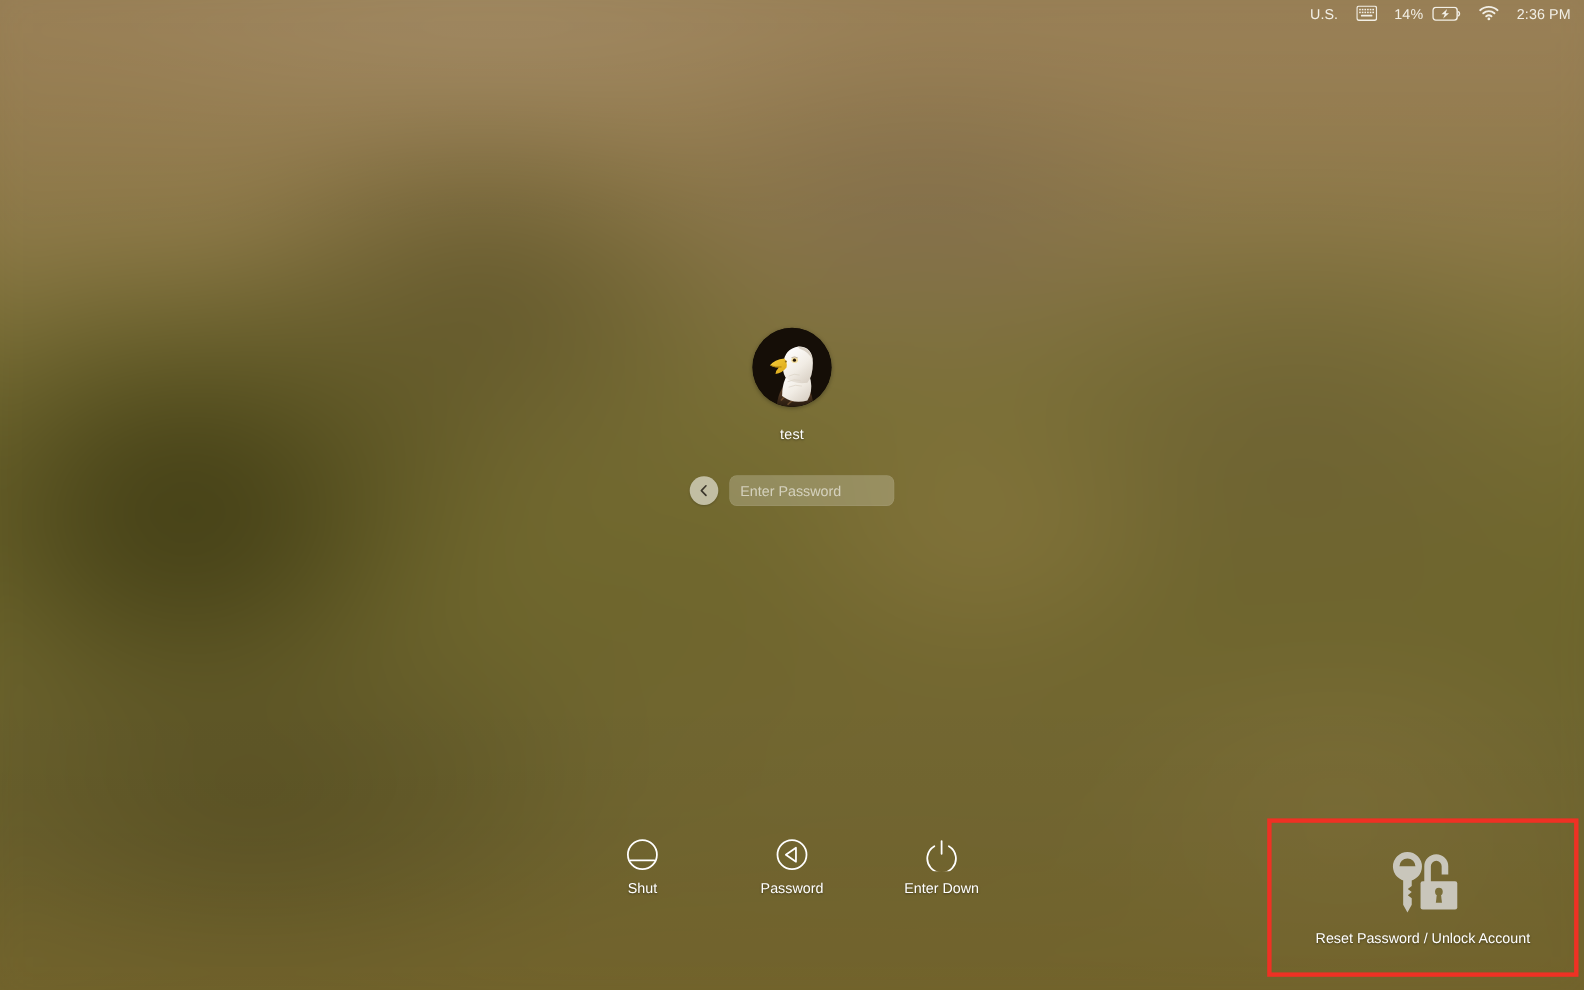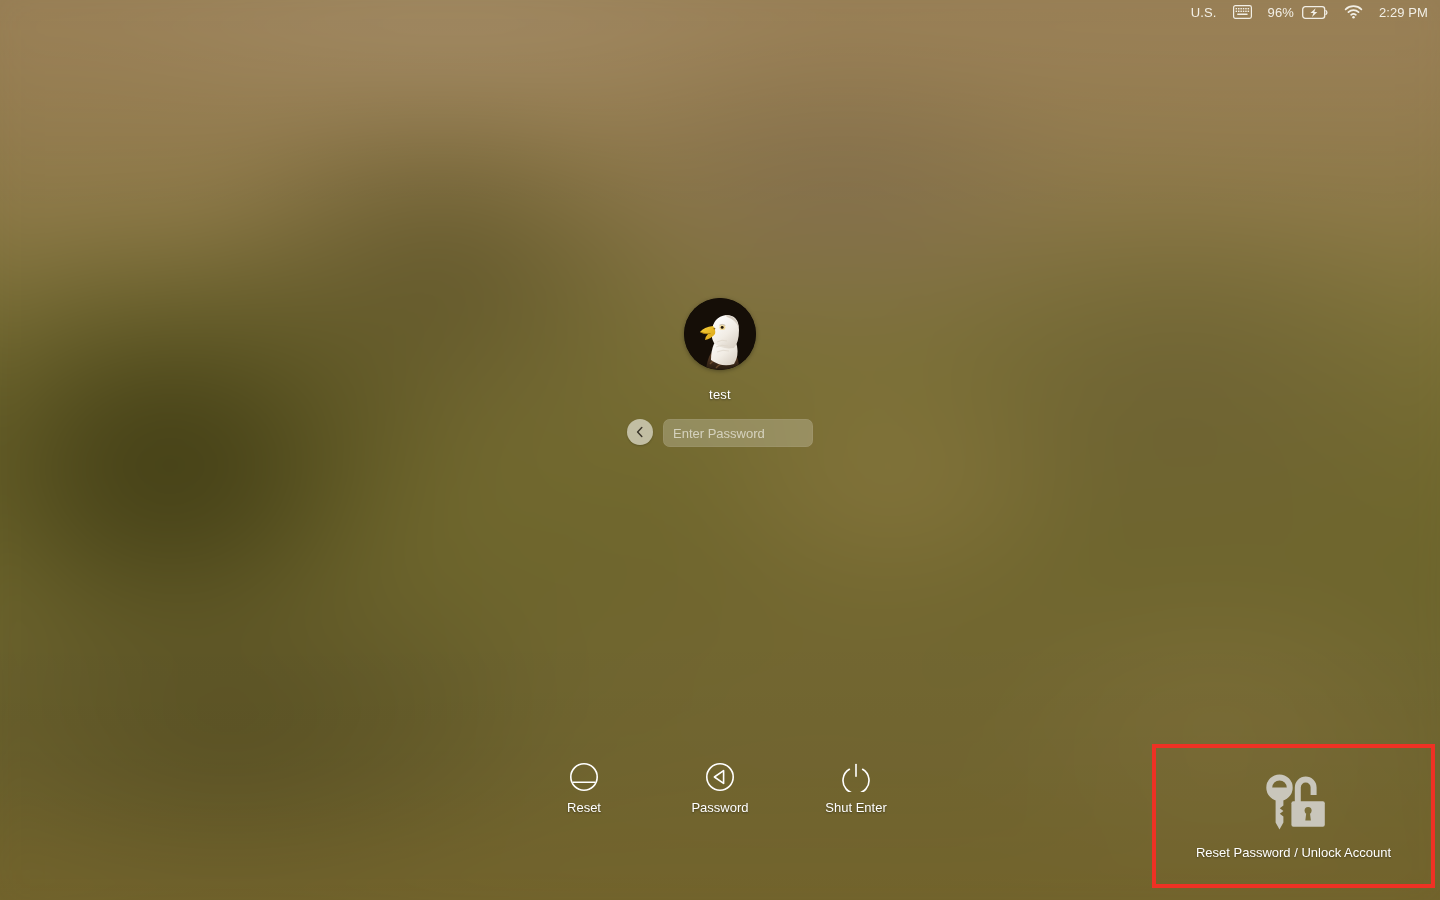--- a/index.html
+++ b/index.html
@@ -79,22 +79,22 @@
   #avatar svg { display:block; width:72px; height:72px; }
 
   #username {
     margin-top:17px;
     font-size:13px; font-weight:normal; color:#ffffff;
     text-shadow:0 1px 2px rgba(0,0,0,0.45);
     letter-spacing:0.2px;
   }
 
   #pwrow {
-    margin-top:17px;
-    display:flex; align-items:flex-start; gap:10px;
+    margin-top:30px;
+    display:flex; align-items:center; gap:10px;
   }
   #backbtn {
     width:26px; height:26px; border-radius:50%;
     background:rgba(225,223,208,0.72);
     display:flex; align-items:center; justify-content:center;
     cursor:pointer;
     box-shadow:0 1px 2px rgba(0,0,0,0.2);
   }
   #backbtn svg { display:block; }
 
@@ -190,41 +190,41 @@
           <rect x="7.4" y="5.6" width="1.5" height="1.4"></rect>
           <rect x="9.8" y="5.6" width="1.5" height="1.4"></rect>
           <rect x="12.2" y="5.6" width="1.5" height="1.4"></rect>
           <rect x="14.6" y="5.6" width="1.5" height="1.4"></rect>
           <rect x="4.2" y="8.4" width="10.4" height="1.6" rx="0.5"></rect>
         </g>
       </svg>
     </div>
 
     <div class="mb-item" style="gap:4px;">
-      <span class="mb-text" style="margin-right:4px;">96%</span>
+      <span class="mb-text" style="margin-right:4px;">14%</span>
       <svg width="26" height="13" viewBox="0 0 26 13">
         <rect x="0.7" y="0.7" width="22" height="11.6" rx="2.6" fill="none" stroke="#f2efe6" stroke-width="1.3"></rect>
         <path d="M24.0 4.6 q1.7 1.9 0 3.8" fill="none" stroke="#f2efe6" stroke-width="1.3" stroke-linecap="round"></path>
         <path d="M13.6 2.2 L8.4 7.0 L11.4 7.0 L10.0 10.9 L15.3 6.0 L12.3 6.0 Z" fill="#f2efe6"></path>
       </svg>
     </div>
 
     <div class="mb-item">
       <svg width="19" height="14" viewBox="0 0 19 14">
         <g fill="none" stroke="#f2efe6" stroke-linecap="round">
           <path d="M1.6 4.3 A11.6 11.6 0 0 1 17.4 4.3" stroke-width="1.7"></path>
           <path d="M4.4 7.1 A7.6 7.6 0 0 1 14.6 7.1" stroke-width="1.7"></path>
           <path d="M7.1 9.8 A3.7 3.7 0 0 1 11.9 9.8" stroke-width="1.7"></path>
         </g>
         <circle cx="9.5" cy="12.2" r="1.25" fill="#f2efe6"></circle>
       </svg>
     </div>
 
     <div class="mb-item">
-      <span class="mb-text">2:29 PM</span>
+      <span class="mb-text">2:36 PM</span>
     </div>
 
   </div>
 </div>
 
 <div id="login">
 
   <div id="avatar">
     <svg viewBox="0 0 72 72">
       <defs>
@@ -285,37 +285,37 @@
 
 </div>
 
 <div id="power">
 
   <div class="pw-opt">
     <svg class="pw-icon" viewBox="0 0 30 30">
       <circle cx="15" cy="15" r="13.2" fill="none" stroke="#ffffff" stroke-width="1.6"></circle>
       <path d="M4.1 20.2 L25.9 20.2" stroke="#ffffff" stroke-width="1.6" stroke-linecap="round"></path>
     </svg>
-    <span class="pw-label">Reset</span>
+    <span class="pw-label">Shut</span>
   </div>
 
   <div class="pw-opt">
     <svg class="pw-icon" viewBox="0 0 30 30">
       <circle cx="15" cy="15" r="13.2" fill="none" stroke="#ffffff" stroke-width="1.6"></circle>
       <path d="M18.6 8.6 L18.6 21.4 L9.4 15 Z" fill="none" stroke="#ffffff" stroke-width="1.6" stroke-linejoin="round"></path>
     </svg>
     <span class="pw-label">Password</span>
   </div>
 
   <div class="pw-opt">
     <svg class="pw-icon" viewBox="0 0 30 30">
       <path d="M21.6 7.3 A13 13 0 1 1 8.4 7.3" fill="none" stroke="#ffffff" stroke-width="1.6" stroke-linecap="round"></path>
       <path d="M15 2.6 L15 14.2" stroke="#ffffff" stroke-width="1.6" stroke-linecap="round"></path>
     </svg>
-    <span class="pw-label">Shut Enter</span>
+    <span class="pw-label">Enter Down</span>
   </div>
 
 </div>
 
 <div id="reset-highlight"></div>
 
 <div id="reset-block">
   <svg id="reset-icon" viewBox="0 0 66 58">
     <g fill="#c9c6bb">
 

